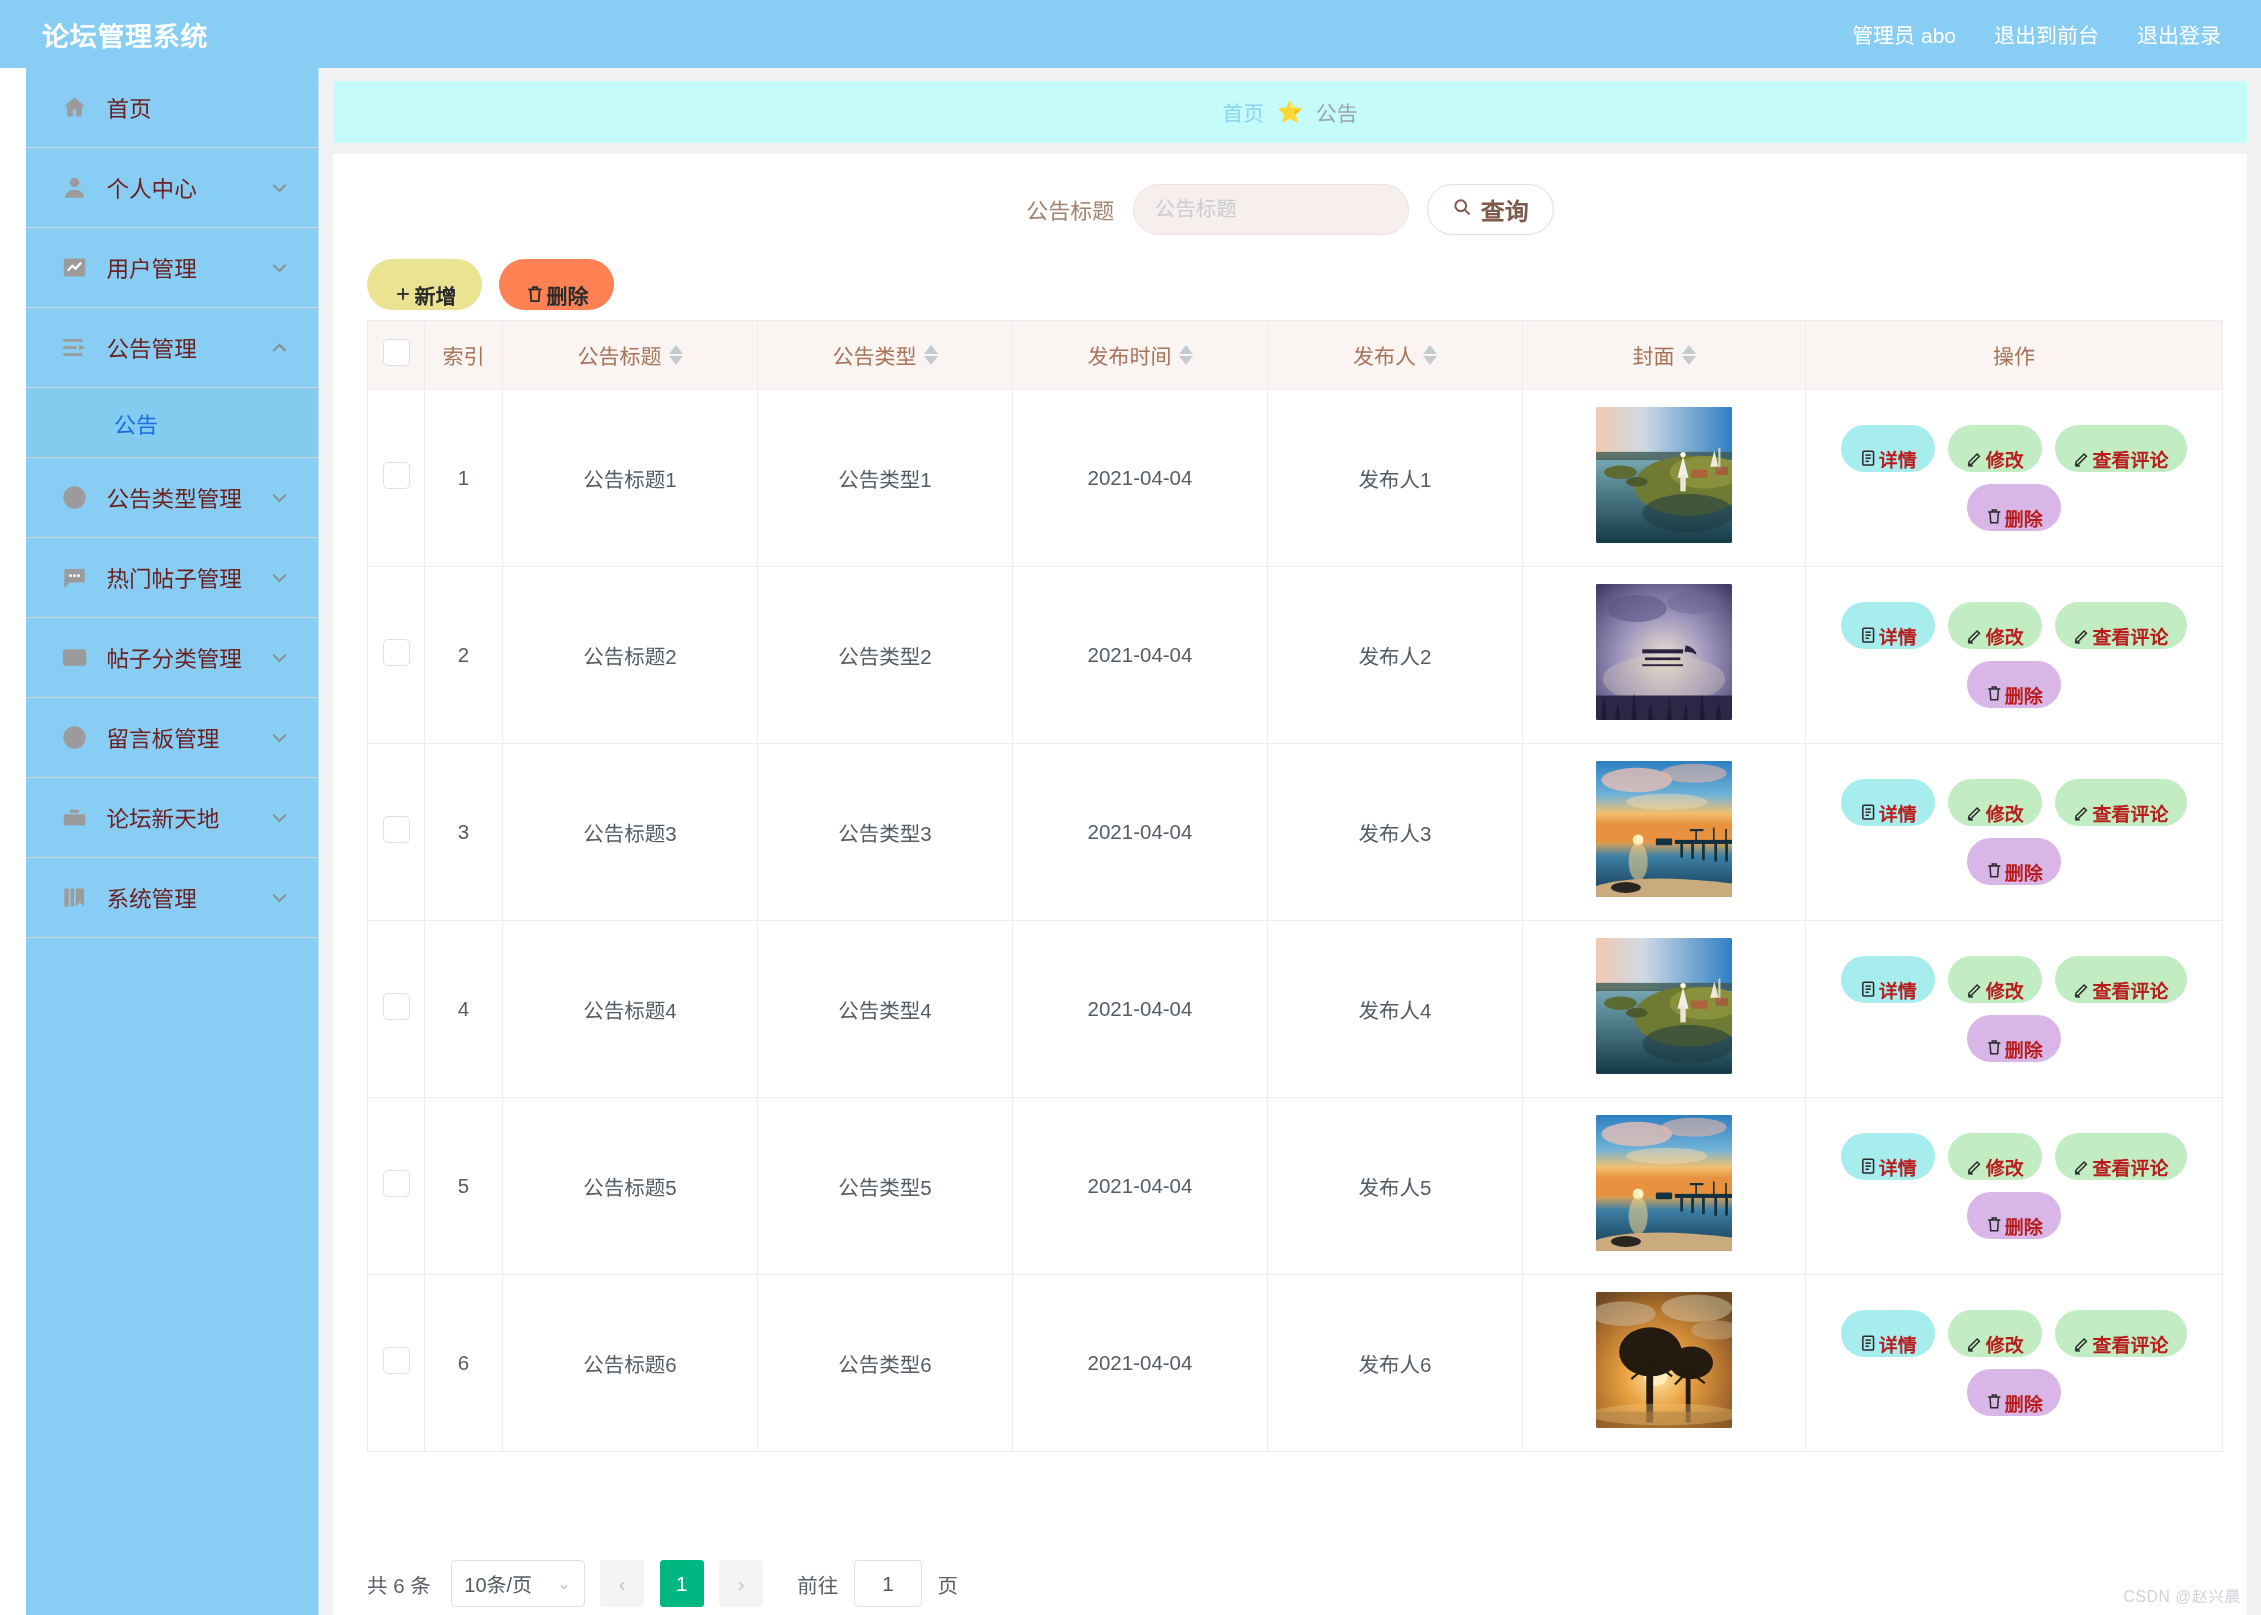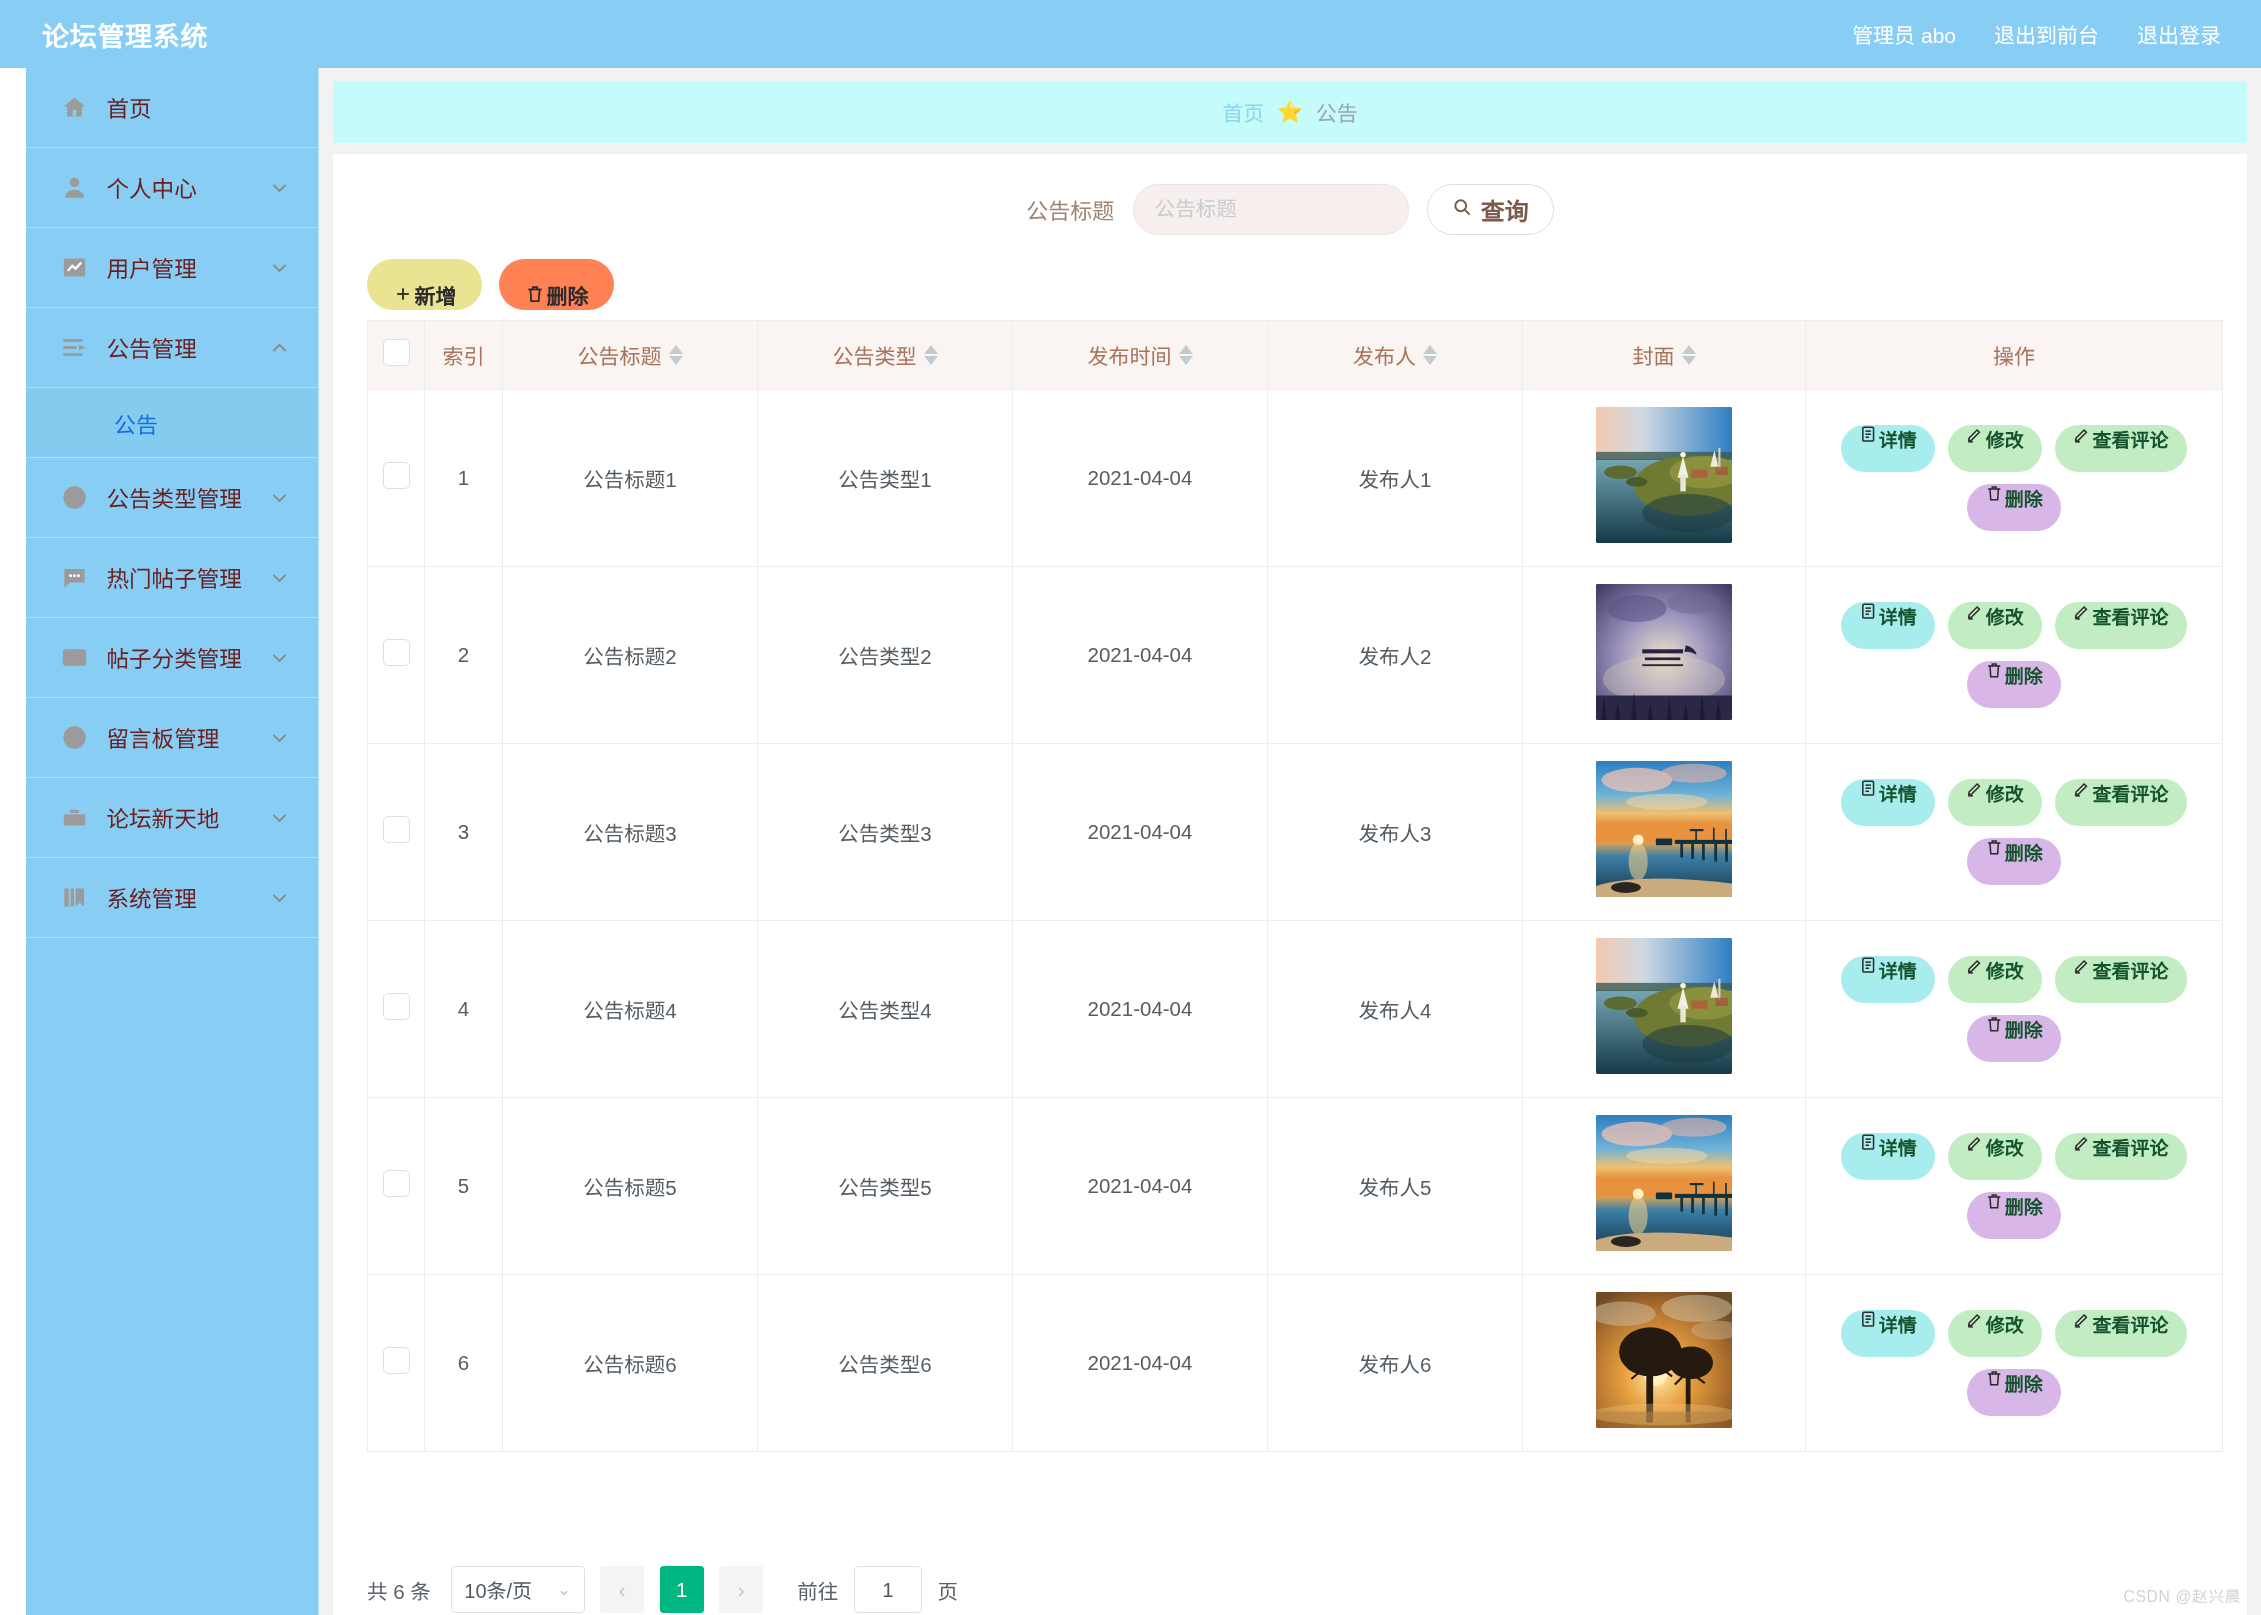--- a/index.html
+++ b/index.html
@@ -130,34 +130,34 @@
     width: 27px; height: 27px; border: 1.4px solid #dcdfe6;
     border-radius: 5px; background: #fff; display: inline-block; cursor: pointer;
   }
 
   .cover-thumb { width: 136px; height: 136px; display: inline-block; border-radius: 1.4px; overflow: hidden; }
   .cover-thumb svg { width: 100%; height: 100%; display: block; }
 
   .ops { display: flex; flex-wrap: wrap; justify-content: center; gap: 11.3px 12.7px; padding: 0 10px; }
   .op-btn {
     height: 47px; padding: 0 18.4px; border-radius: 25.5px; border: none;
-    display: inline-flex; align-items: flex-start; gap: 1px;
-    font-size: 19px; font-weight: bold; color: #14532d; cursor: pointer;
+    display: inline-flex; align-items: flex-end; gap: 1px;
+    font-size: 19px; font-weight: bold; color: #b91c1c; cursor: pointer;
     font-family: inherit; white-space: nowrap;
   }
   .op-btn svg { width: 18.4px; height: 18.4px; stroke: #2b2b2b; fill: none; stroke-width: 2; }
   .op-detail { background: #a8eded; }
   .op-edit   { background: #c2ecc2; }
   .op-cmt    { background: #c2ecc2; }
   .op-del    { background: #d9b6e8; }
 
   
   .pager {
     display: flex; align-items: center; gap: 15.6px;
-    padding: 17px 0 3px 34px; font-size: 20.5px; color: #5a6066;
+    padding: 17px 0 9px 34px; font-size: 20.5px; color: #5a6066;
   }
   .pg-total { margin-right: 4.2px; }
   .pg-select {
     width: 134px; height: 47px; border: 0.7px solid #dcdfe6; border-radius: 4.2px;
     display: flex; align-items: center; justify-content: space-between;
     padding: 0 12.7px; font-size: 20px; color: #50585e; cursor: pointer; background:#fff;
   }
   .pg-select .caret { color: #c0c4cc; font-size: 17px; }
   .pg-arrow {
     width: 44px; height: 47px; background: #f4f4f5; border-radius: 3.5px;

